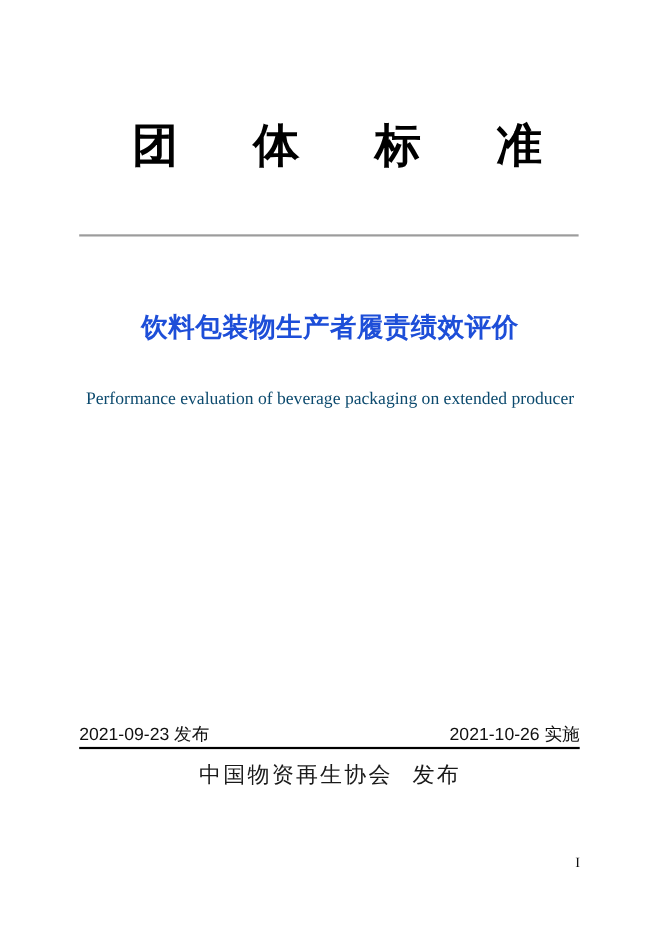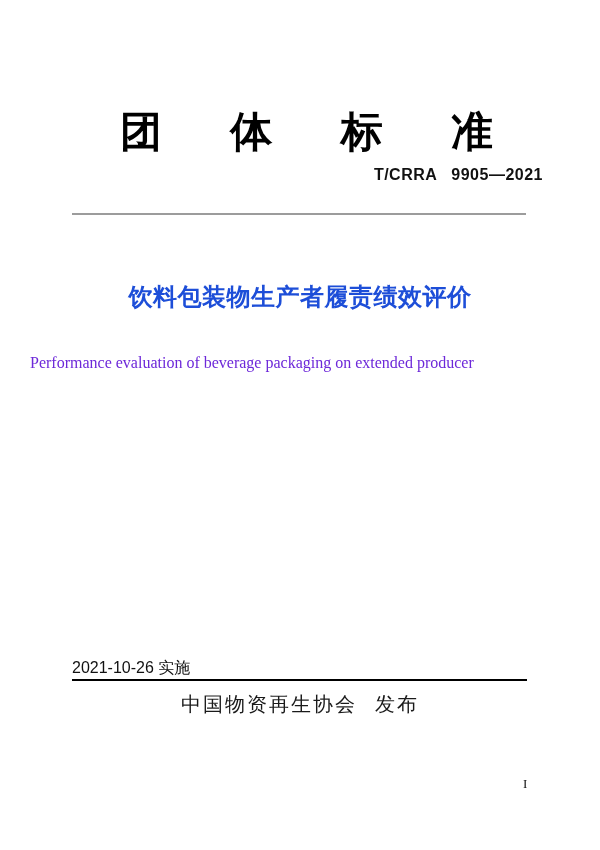--- a/index.html
+++ b/index.html
@@ -61,24 +61,25 @@
     font-size: 24px;
     font-weight: bold;
     letter-spacing: 0.5px;
     font-family: "Liberation Sans", sans-serif;
     color: #1d4ed8;
   }
   .en-title {
     position: absolute;
     left: 30px; top: 347px;
     width: 540px;
+    text-align: center;
     font-size: 16px;
     line-height: 32px;
     font-family: "Liberation Serif", serif;
-    color: #6d28d9;
+    color: #0c4a6e;
   }
   .footer-dates {
     position: absolute;
     left: 72px; top: 658px;
     width: 455px;
     display: flex;
     justify-content: space-between;
     font-size: 16px;
     color: #111111;
     font-family: "Liberation Sans", sans-serif;
@@ -117,33 +118,31 @@
 <div class="page">
 
 
   <div class="std-type">
     <span>团</span>
     <span>体</span>
     <span>标</span>
     <span>准</span>
   </div>
 
-  <div class="std-number">
-    <span>T/CRRA</span><span class="num">9905—2021</span>
-  </div>
 
   <div class="top-rule"></div>
 
   <div class="cn-title">饮料包装物生产者履责绩效评价</div>
 
   <div class="en-title">
     <div>Performance evaluation of beverage packaging on extended producer</div>
   </div>
 
   <div class="footer-dates">
+    <span>2021-09-23 发布</span>
     <span>2021-10-26 实施</span>
   </div>
 
   <div class="bottom-rule"></div>
 
   <div class="publisher">
     <span>中国物资再生协会</span><span class="suffix">发布</span>
   </div>
 
   <div class="page-number">I</div>

